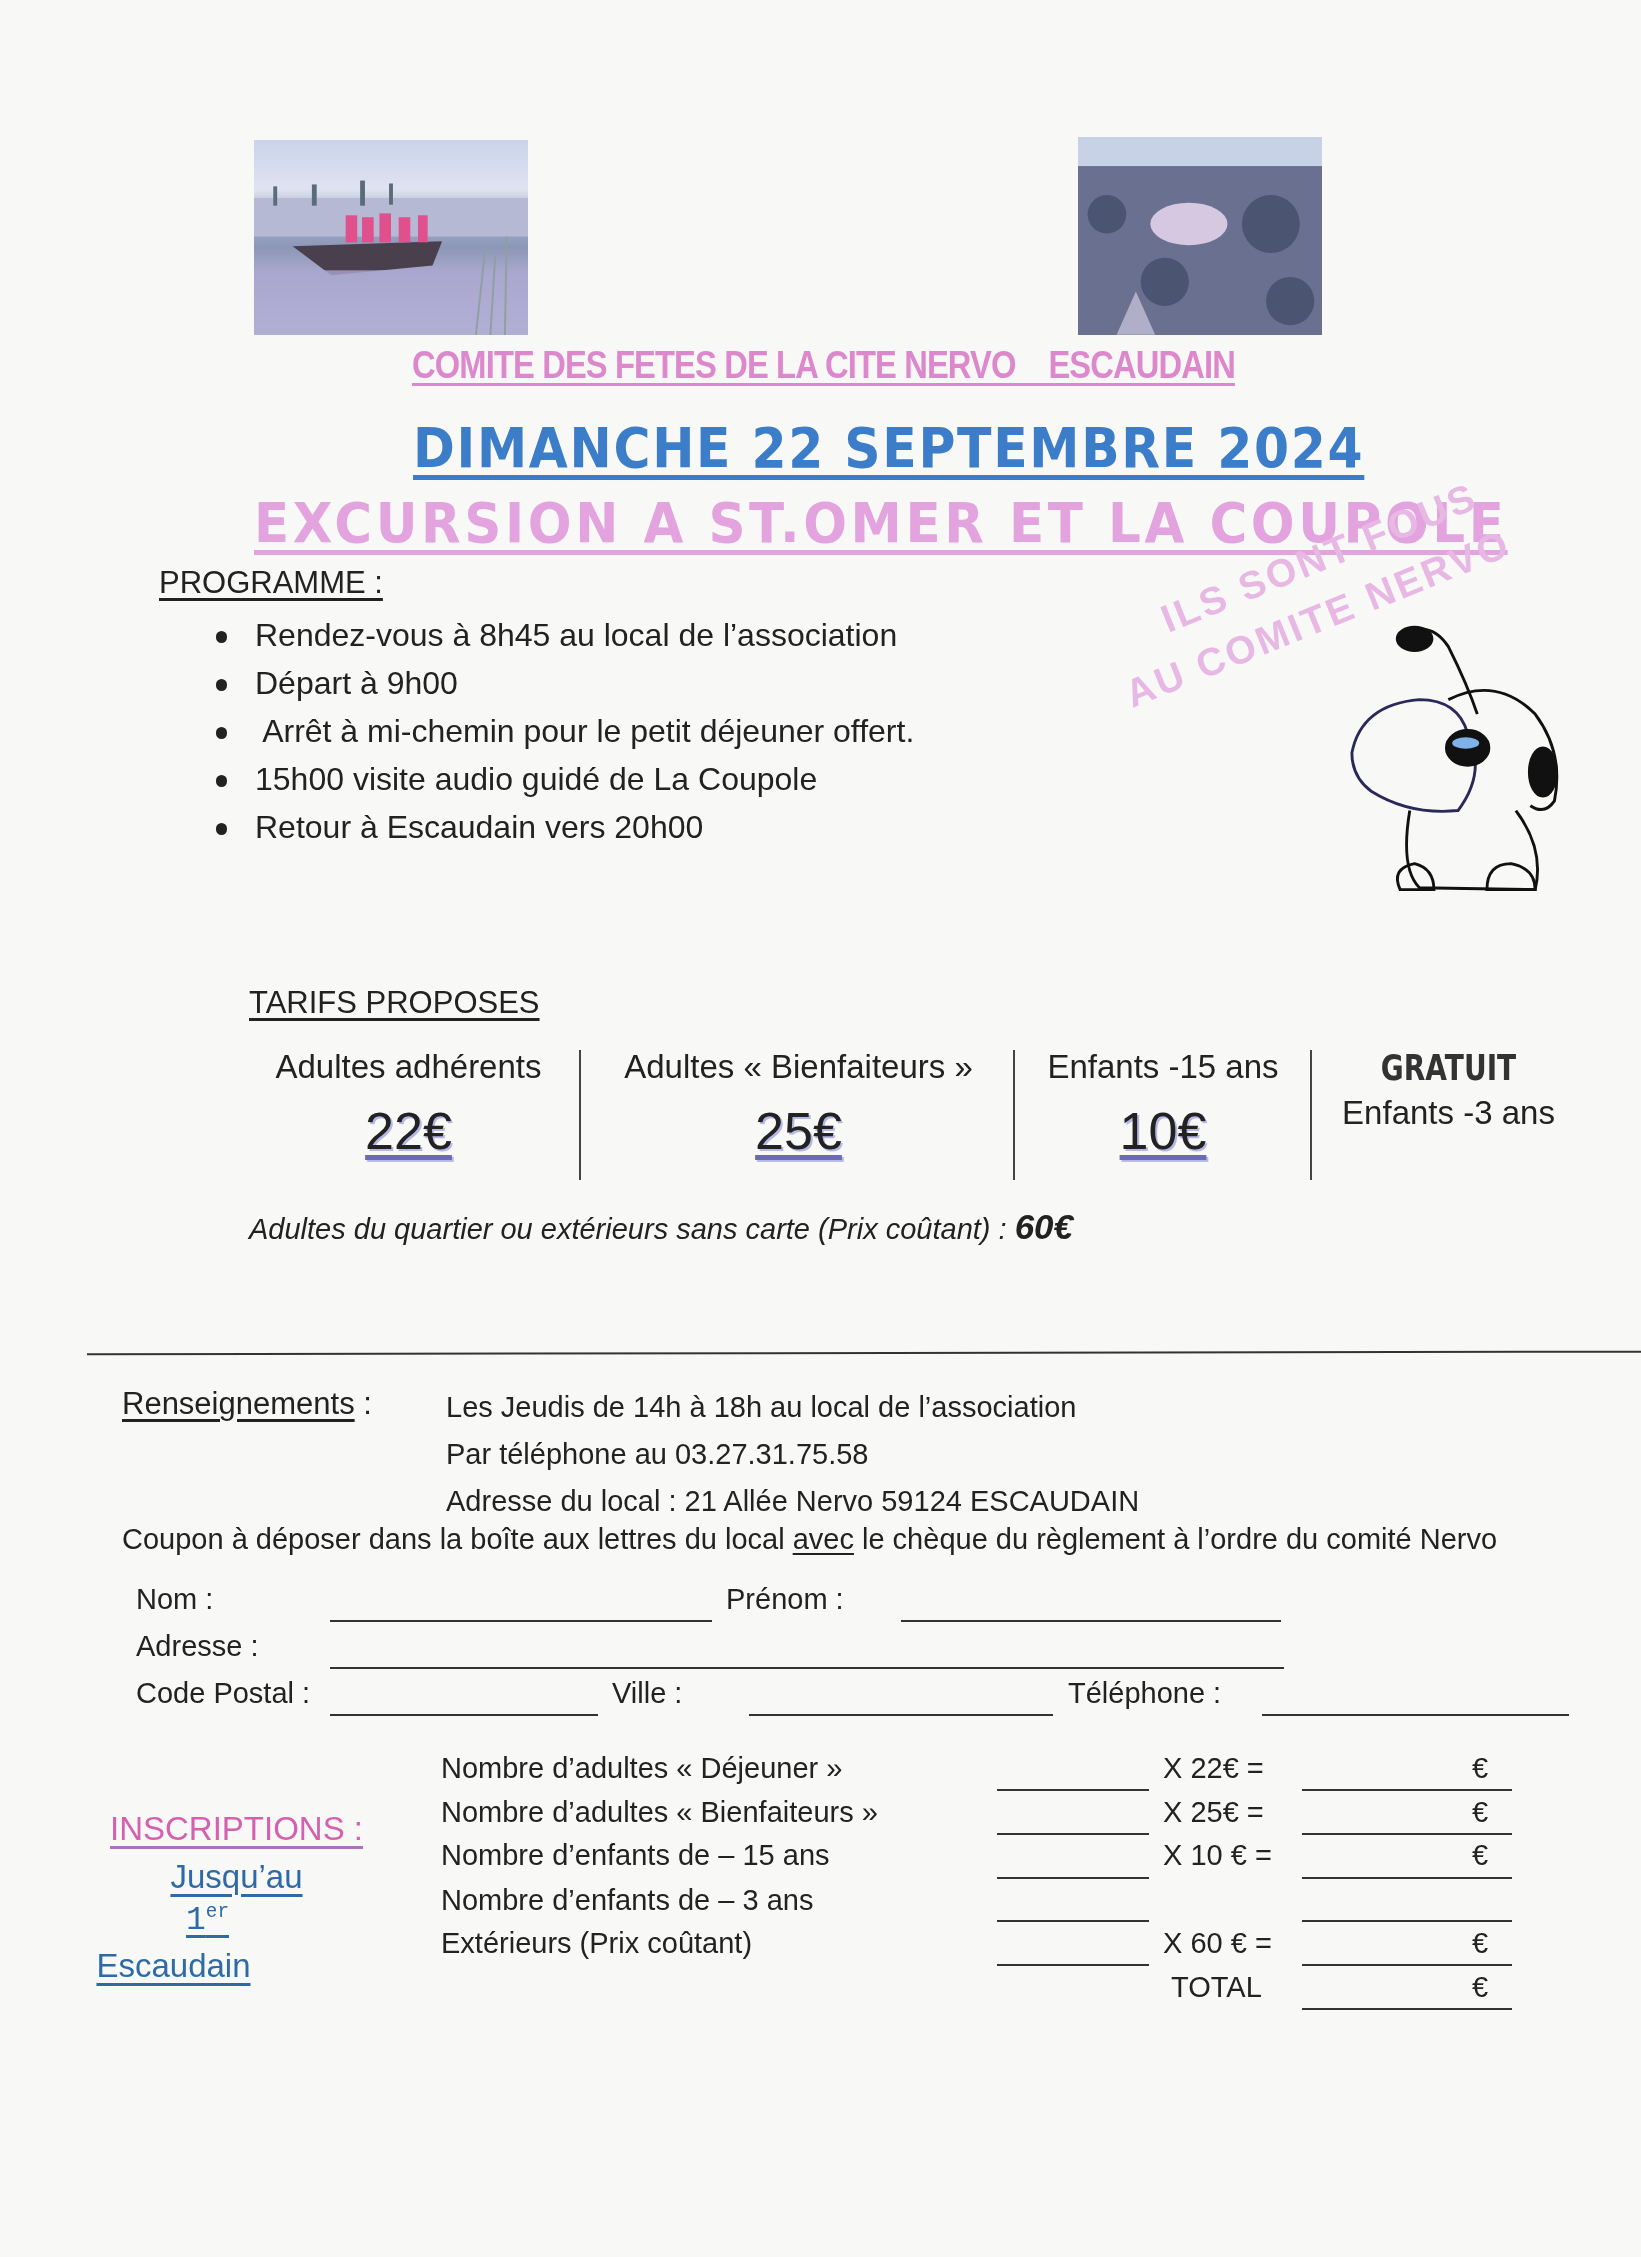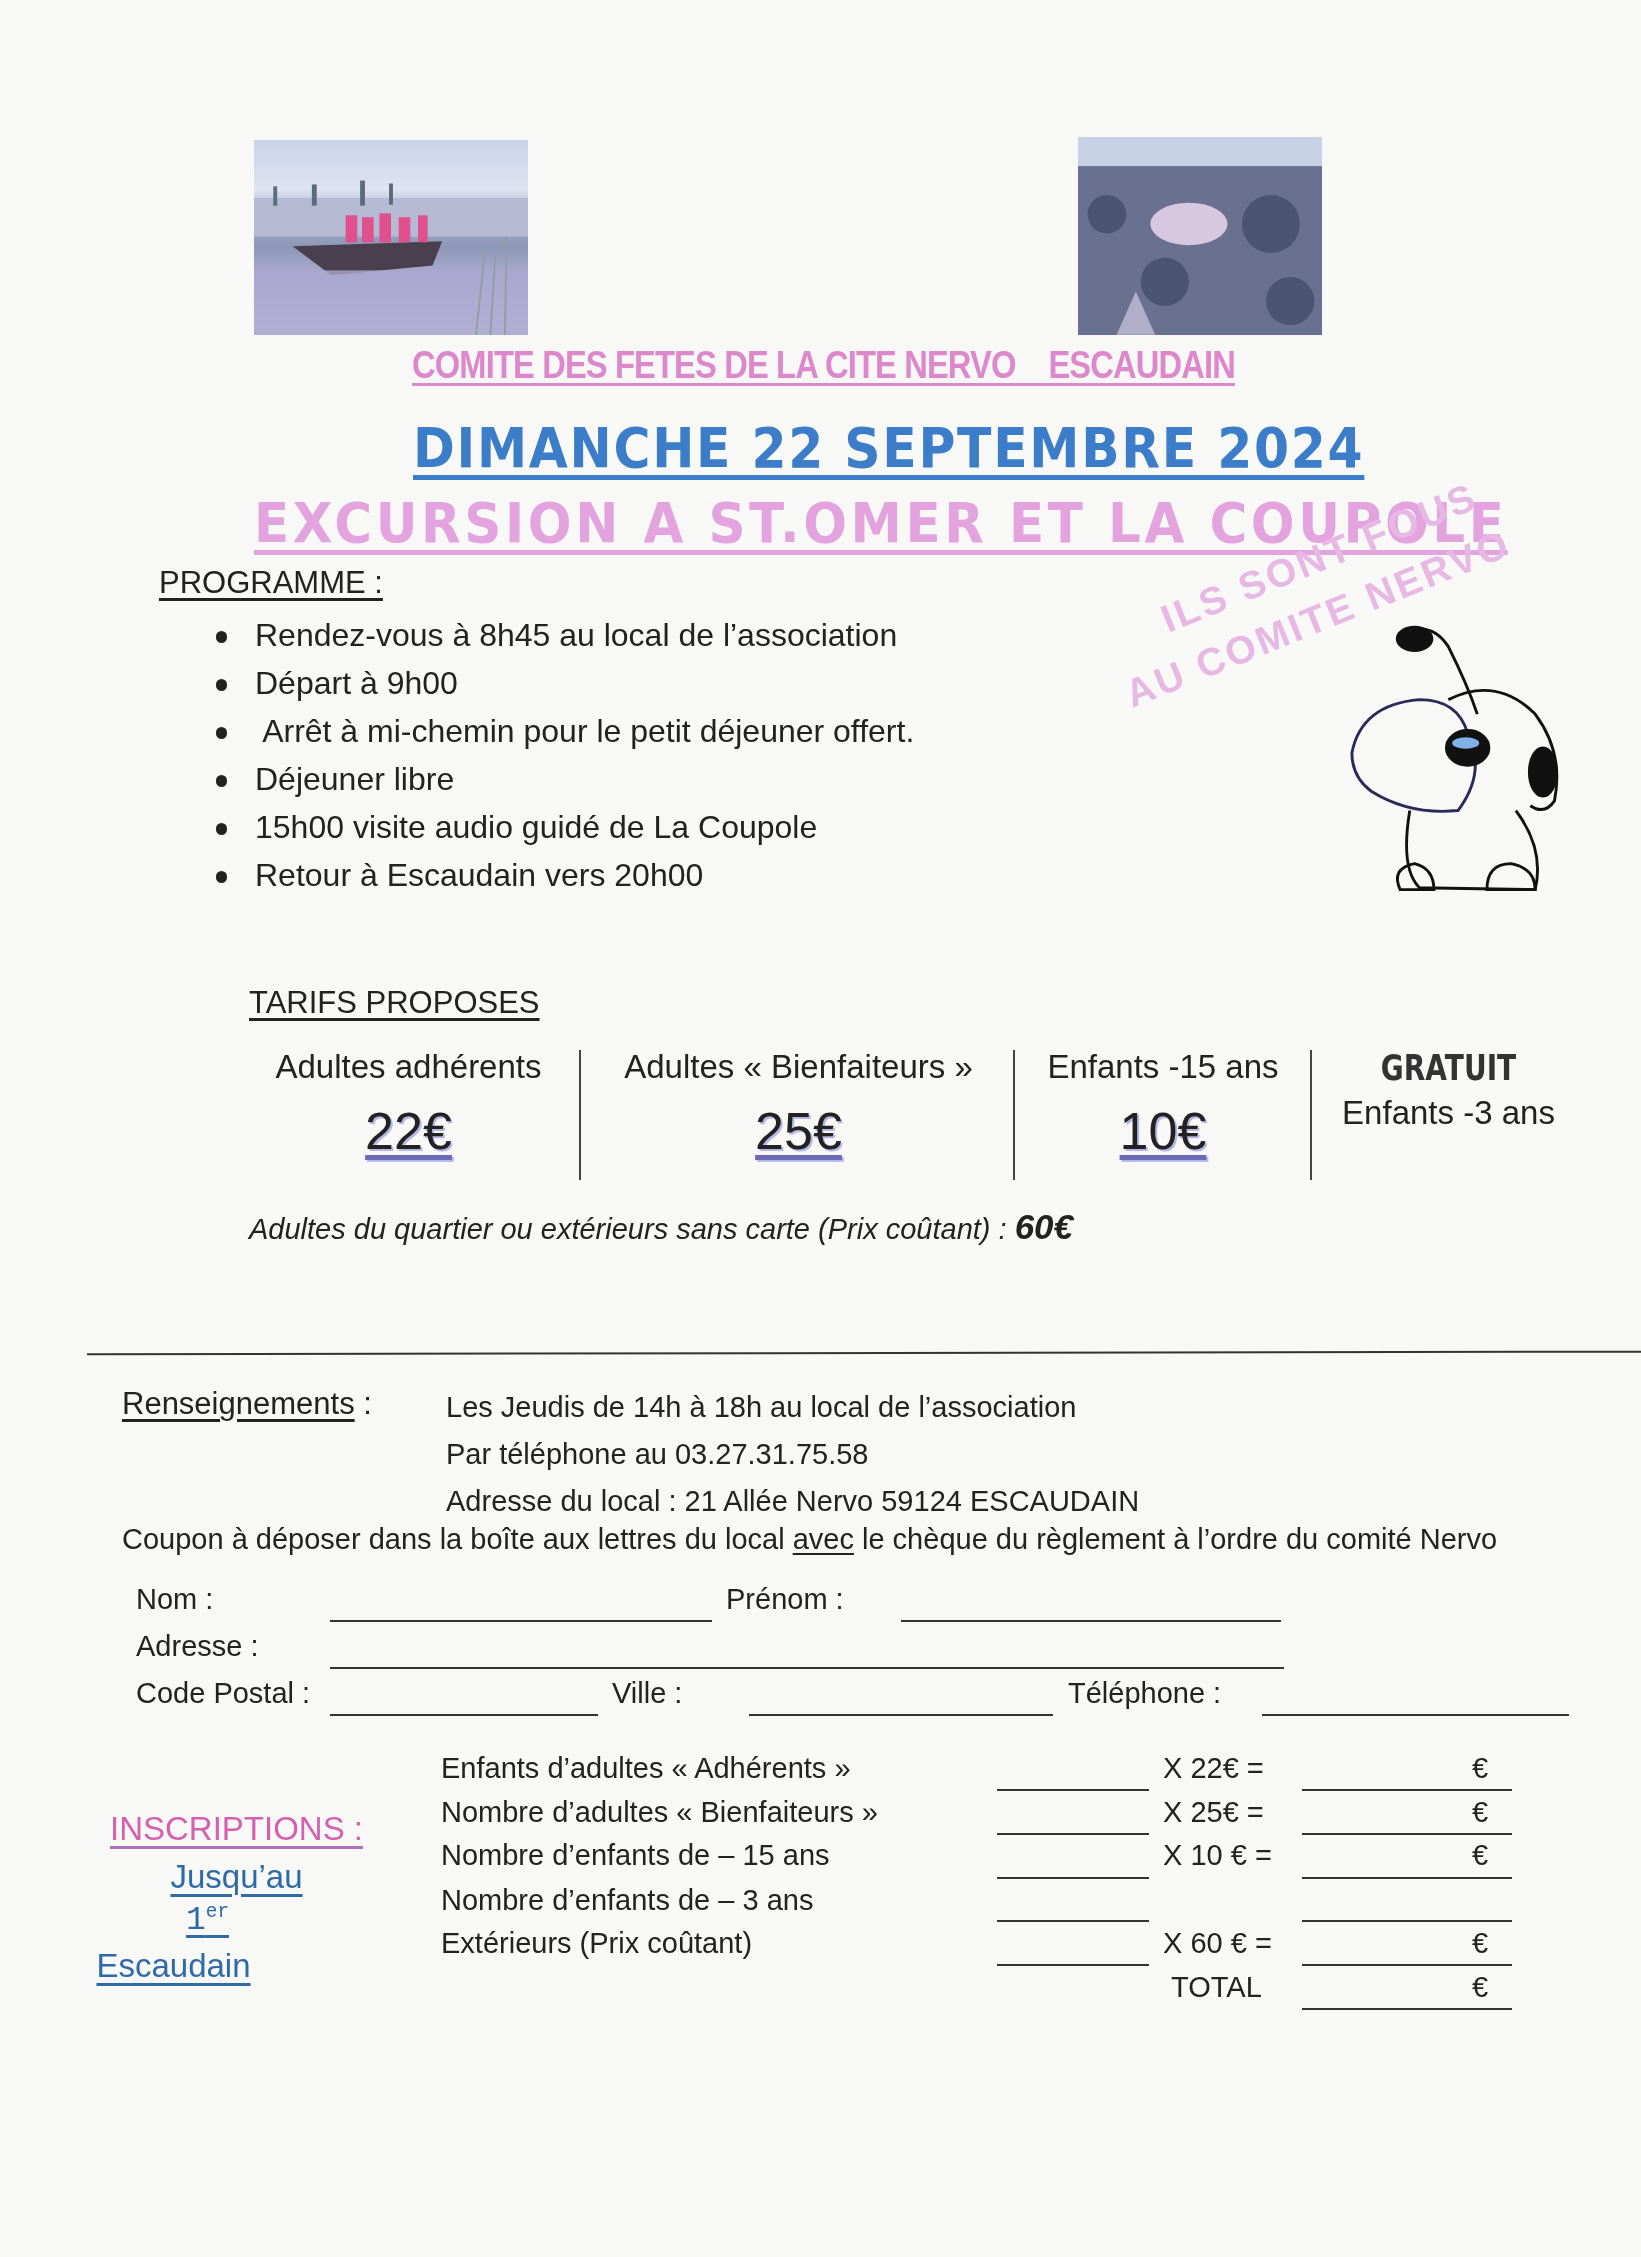--- a/index.html
+++ b/index.html
@@ -89,21 +89,20 @@
 <div class="abs watermark">
   <div style="padding-left:48px;">ILS SONT FOUS</div>
   <div>AU COMITE NERVO</div>
 </div>
 
 <div class="abs section-label prog-label">PROGRAMME :</div>
 <ul class="abs bullets">
   <li>Rendez-vous à 8h45 au local de l’association</li>
   <li>Départ à 9h00</li>
   <li style="white-space:pre;"> Arrêt à mi-chemin pour le petit déjeuner offert.</li>
-  <li>Déjeuner libre</li>
   <li>15h00 visite audio guidé de La Coupole</li>
   <li>Retour à Escaudain vers 20h00</li>
 </ul>
 
 <div class="abs dog">
   <svg width="232" height="299" viewBox="0 0 240 310" fill="none" stroke="#111" stroke-width="3">
     <path d="M60 30 Q90 10 110 40 Q130 80 140 110"></path>
     <ellipse cx="75" cy="32" rx="18" ry="12" fill="#111"></ellipse>
     <path d="M10 150 Q20 100 80 95 Q120 95 130 130 Q150 170 120 210 Q70 215 30 190 Q10 175 10 150Z" stroke="#2a2a5a"></path>
     <path d="M110 95 Q160 70 200 110 Q230 150 220 200 Q210 215 195 205"></path>
@@ -173,21 +172,21 @@
 
 <div class="abs insc-left">
   <div class="insc-title">INSCRIPTIONS :</div>
   <div class="insc-date" style="margin-top:9.7px;">Jusqu’au</div>
   <div class="insc-date" style="margin-top:5.8px;margin-right:58px;font-family:Liberation Mono, monospace;">
     <span>1</span><sup style="font-size:19.3px;">er</sup>
   </div>
   <div class="insc-date" style="margin-top:7.7px;margin-right:126px;">Escaudain</div>
 </div>
 
-<div class="irow" style="top:1752px;">Enfants d’adultes « Adhérents »</div>
+<div class="irow" style="top:1752px;">Nombre d’adultes « Déjeuner »</div>
 <div class="fline" style="left:997px;top:1789px;width:152px;"></div>
 <div class="imult" style="top:1752px;">X 22€ =</div>
 <div class="fline" style="left:1302px;top:1789px;width:210px;"></div>
 <div class="ieuro" style="top:1752px;">€</div>
 
 <div class="irow" style="top:1796px;">Nombre d’adultes « Bienfaiteurs »</div>
 <div class="fline" style="left:997px;top:1833px;width:152px;"></div>
 <div class="imult" style="top:1796px;">X 25€ =</div>
 <div class="fline" style="left:1302px;top:1833px;width:210px;"></div>
 <div class="ieuro" style="top:1796px;">€</div>

